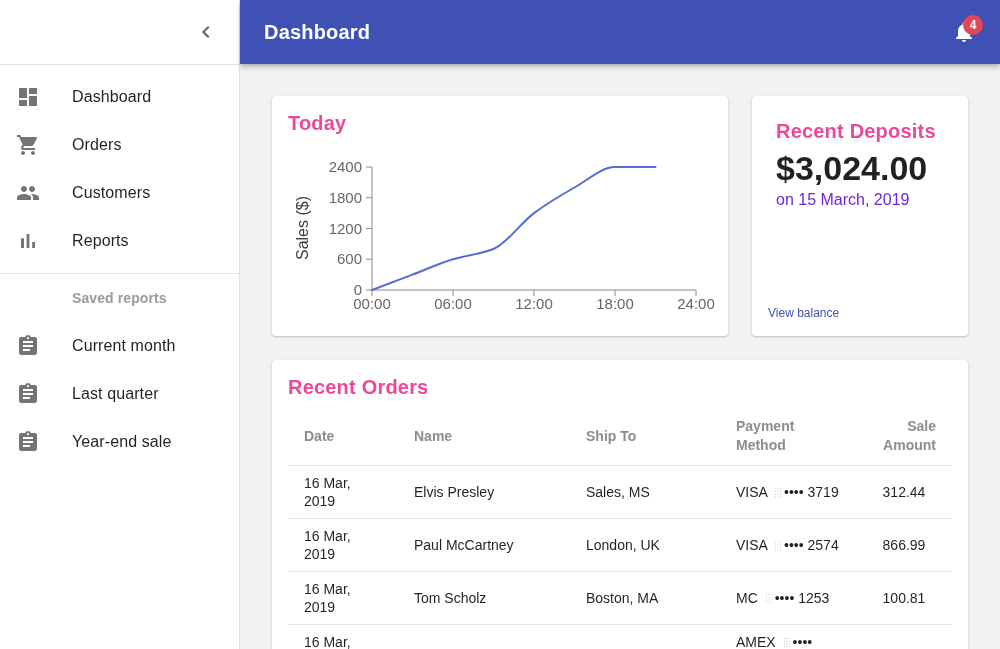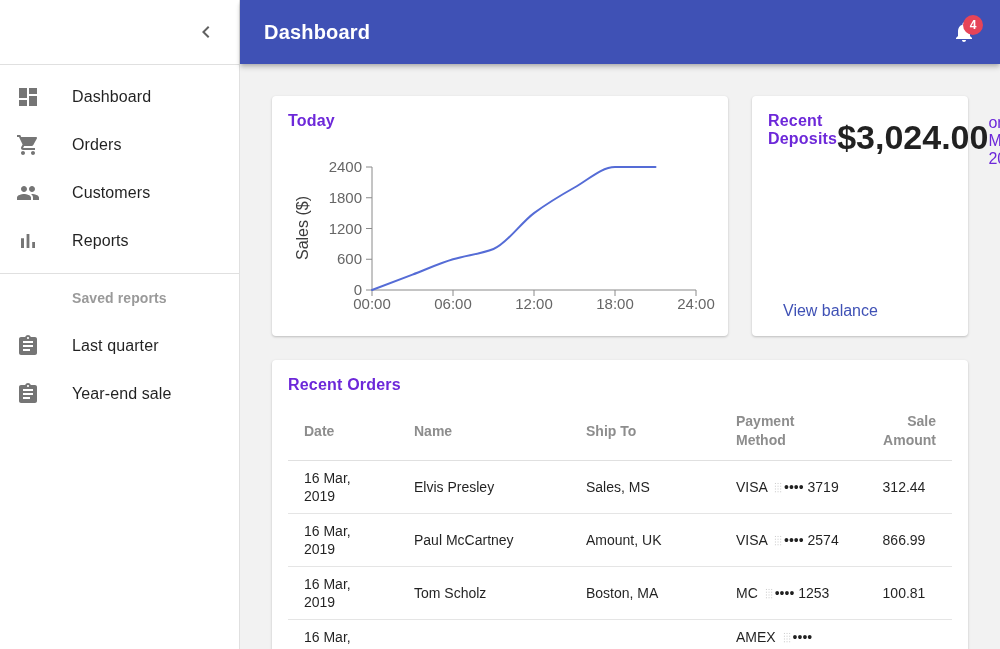--- a/index.html
+++ b/index.html
@@ -30,28 +30,28 @@
   .bell-btn { position:relative; color:#fff; }
   .badge { position:absolute; top:7px; right:5px; min-width:20px; height:20px; border-radius:10px;
            background:#e64458; color:#fff; font-size:12px; font-weight:700; line-height:20px;
            text-align:center; padding:0 4px; }
 
   
   .main { position:absolute; left:240px; top:0; right:0; bottom:0; background:#f2f2f2;
           padding:96px 32px 0 32px; overflow:hidden; }
   .card { background:#fff; border-radius:4px;
           box-shadow:0 1px 3px rgba(0,0,0,.13), 0 1px 2px rgba(0,0,0,.1); }
-  .card-title { color:#6d28d9; font-size:16px; font-weight:700; letter-spacing:.2px; }
+  .card-title { color:#ec4899; font-size:20px; font-weight:700; letter-spacing:.2px; }
   .row-cards { display:flex; gap:24px; }
   .today-card { width:456px; height:240px; position:relative; padding:16px; }
-  .deposits-card { width:216px; height:240px; position:relative; padding:16px;
-                   display:flex; flex-direction:row; }
+  .deposits-card { width:216px; height:240px; position:relative; padding:24px;
+                   display:flex; flex-direction:column; }
   .deposit-amount { font-size:34px; line-height:42px; font-weight:700; margin-top:4px; color:rgba(0,0,0,.87); }
   .deposit-date { font-size:16px; color:#6d28d9; margin-top:2px; }
-  .deposit-link { position:absolute; left:31px; bottom:16px; color:#3f51b5; font-size:16px;
+  .deposit-link { position:absolute; left:16px; bottom:16px; color:#3f51b5; font-size:12px;
                   text-decoration:none; }
   .orders-card { margin-top:24px; padding:16px; height:400px; }
 
   
   table { width:664px; border-collapse:collapse; table-layout:fixed; margin-top:8px; }
   col.c-date{width:110px} col.c-name{width:172px} col.c-ship{width:150px}
   col.c-pay{width:136px} col.c-amt{width:96px}
   th { font-size:14px; font-weight:700; color:#8d8d8d; text-align:left; padding:10px 16px;
        height:56px; vertical-align:middle; border-bottom:1px solid #e0e0e0; line-height:19px; }
   th.num { text-align:right; }
@@ -109,20 +109,28 @@
           <svg width="24" height="24" viewBox="0 0 24 24" fill="currentColor">
             <path d="M5 9.2h3V19H5V9.2zM10.6 5h2.8v14h-2.8V5zm5.6 8H19v6h-2.8v-6z"></path>
           </svg>
         </span>
         <span class="nav-label">Reports</span>
       </div>
     </nav>
   <div class="divider"></div>
   <div class="subheader">Saved reports</div>
   <nav class="nav-list" id="nav-saved" style="padding-top:0">
+      <div class="nav-item">
+        <span class="nav-icon">
+          <svg width="24" height="24" viewBox="0 0 24 24" fill="currentColor">
+            <path d="M19 3h-4.18C14.4 1.84 13.3 1 12 1c-1.3 0-2.4.84-2.82 2H5c-1.1 0-2 .9-2 2v14c0 1.1.9 2 2 2h14c1.1 0 2-.9 2-2V5c0-1.1-.9-2-2-2zm-7 0c.55 0 1 .45 1 1s-.45 1-1 1-1-.45-1-1 .45-1 1-1zm2 14H7v-2h7v2zm3-4H7v-2h10v2zm0-4H7V7h10v2z"></path>
+          </svg>
+        </span>
+        <span class="nav-label">Current month</span>
+      </div>
       <div class="nav-item">
         <span class="nav-icon">
           <svg width="24" height="24" viewBox="0 0 24 24" fill="currentColor">
             <path d="M19 3h-4.18C14.4 1.84 13.3 1 12 1c-1.3 0-2.4.84-2.82 2H5c-1.1 0-2 .9-2 2v14c0 1.1.9 2 2 2h14c1.1 0 2-.9 2-2V5c0-1.1-.9-2-2-2zm-7 0c.55 0 1 .45 1 1s-.45 1-1 1-1-.45-1-1 .45-1 1-1zm2 14H7v-2h7v2zm3-4H7v-2h10v2zm0-4H7V7h10v2z"></path>
           </svg>
         </span>
         <span class="nav-label">Last quarter</span>
       </div>
       <div class="nav-item">
         <span class="nav-icon">
@@ -210,21 +218,21 @@
           <tr>
             <td>16 Mar, 2019</td>
             <td>Elvis Presley</td>
             <td>Sales, MS</td>
             <td>VISA <span class="tofu"></span>•••• 3719</td>
             <td class="num">312.44</td>
           </tr>
           <tr>
             <td>16 Mar, 2019</td>
             <td>Paul McCartney</td>
-            <td>Amount, UK</td>
+            <td>London, UK</td>
             <td>VISA <span class="tofu"></span>•••• 2574</td>
             <td class="num">866.99</td>
           </tr>
           <tr>
             <td>16 Mar, 2019</td>
             <td>Tom Scholz</td>
             <td>Boston, MA</td>
             <td>MC <span class="tofu"></span>•••• 1253</td>
             <td class="num">100.81</td>
           </tr>

